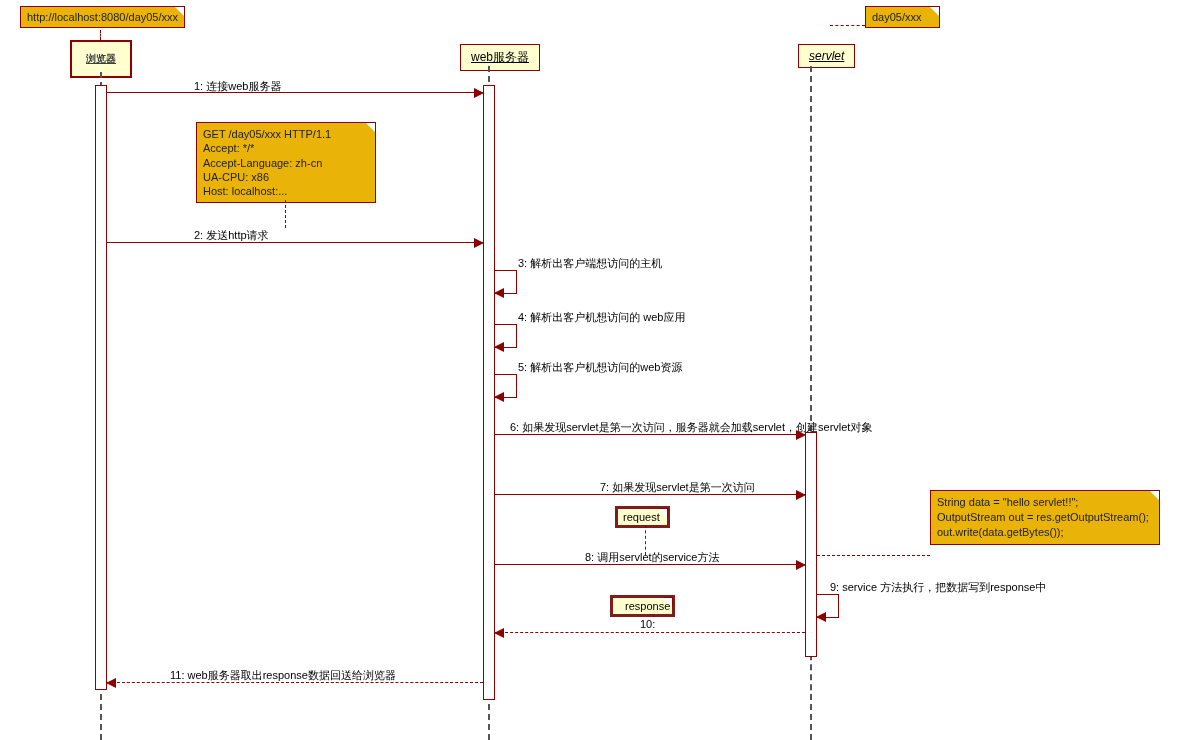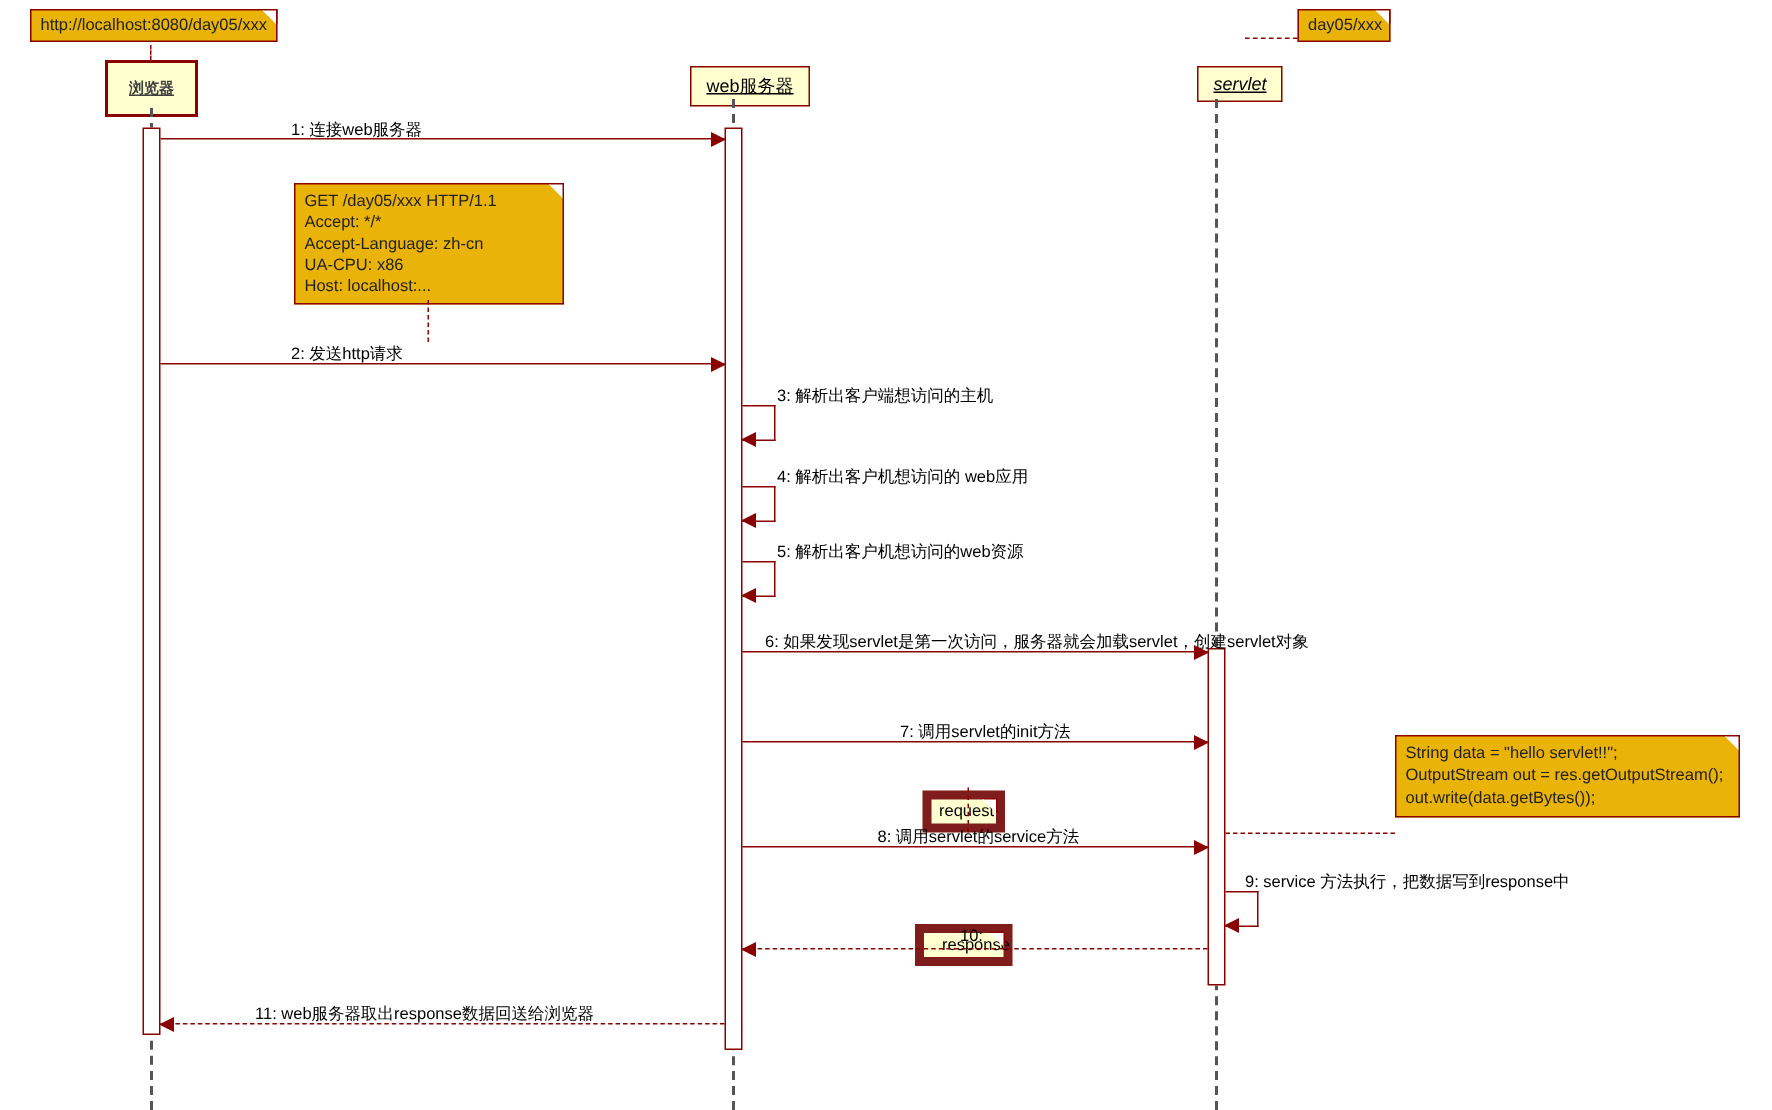--- a/index.html
+++ b/index.html
@@ -106,39 +106,38 @@
     position: absolute;
     left: -1px; bottom: -5px;
     width: 0; height: 0;
     border-right: 10px solid #8b0000;
     border-top: 5px solid transparent;
     border-bottom: 5px solid transparent;
   }
   .smallnote {
     position: absolute;
     background: #ffffcf;
-    border: 6px solid #7f1d1d;
+    border: 3px solid #7f1d1d;
     font-size: 11px;
     padding: 2px 5px;
-    margin-top: 21px;
   }
   .anchor {
     position: absolute;
     border-top: 1px dashed #8b0000;
   }
 </style>
 </head>
 <body>
 
 <div class="note note-corner" style="left:20px; top:6px; width:165px;">
   <span>http://localhost:8080/day05/xxx</span>
 </div>
 <div class="anchor" style="left:100px; top:30px; width:0; height:10px; border-left:1px dashed #8b0000; border-top:none;"></div>
 
-<div class="note note-corner" style="left:865px; top:6px; width:62px;">
+<div class="note note-corner" style="left:865px; top:6px; width:75px;">
   <span>day05/xxx</span>
 </div>
 <div class="anchor" style="left:830px; top:25px; width:35px;"></div>
 
 <div class="lifeline-head browser" style="left:70px; top:40px;">
   <span>浏览器</span>
 </div>
 <div class="lifeline-head" style="left:460px; top:44px;">
   <span>web服务器</span>
 </div>
@@ -172,21 +171,21 @@
 
 <div class="msglabel" style="left:518px; top:310px;">4: 解析出客户机想访问的 web应用</div>
 <div class="selfmsg" style="left:495px; top:324px; height:24px;"></div>
 
 <div class="msglabel" style="left:518px; top:360px;">5: 解析出客户机想访问的web资源</div>
 <div class="selfmsg" style="left:495px; top:374px; height:24px;"></div>
 
 <div class="msglabel" style="left:510px; top:420px;">6: 如果发现servlet是第一次访问，服务器就会加载servlet，创建servlet对象</div>
 <div class="arrow-solid arrow-right" style="left:495px; top:434px; width:310px;"></div>
 
-<div class="msglabel" style="left:600px; top:480px;">7: 调用servlet的init方法</div>
+<div class="msglabel" style="left:600px; top:480px;">7: 如果发现servlet是第一次访问</div>
 <div class="arrow-solid arrow-right" style="left:495px; top:494px; width:310px;"></div>
 
 <div class="smallnote note-corner" style="left:615px; top:506px; width:55px;">
   <span>request</span>
 </div>
 <div class="anchor" style="left:645px; top:525px; width:0; height:30px; border-left:1px dashed #8b0000; border-top:none;"></div>
 
 <div class="note note-corner" style="left:930px; top:490px; width:230px; white-space:pre-line; line-height:1.35;"><span>String data = "hello servlet!!";
 OutputStream out = res.getOutputStream();
 out.write(data.getBytes());</span></div>

